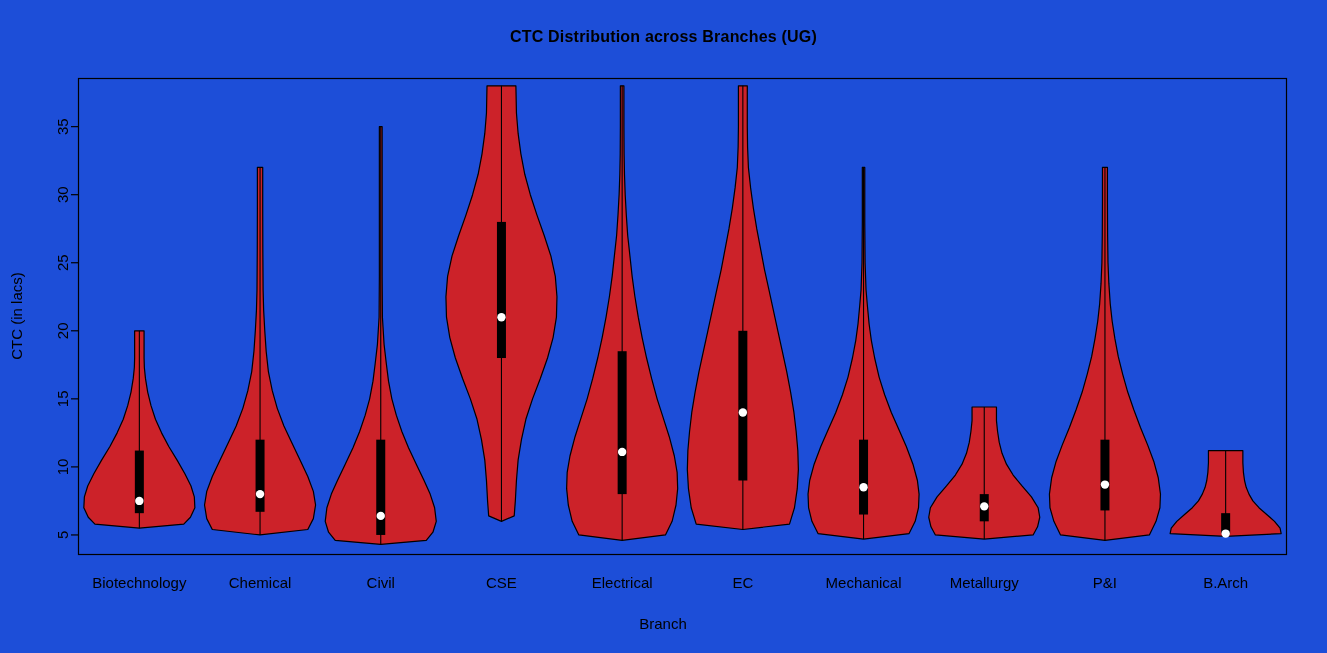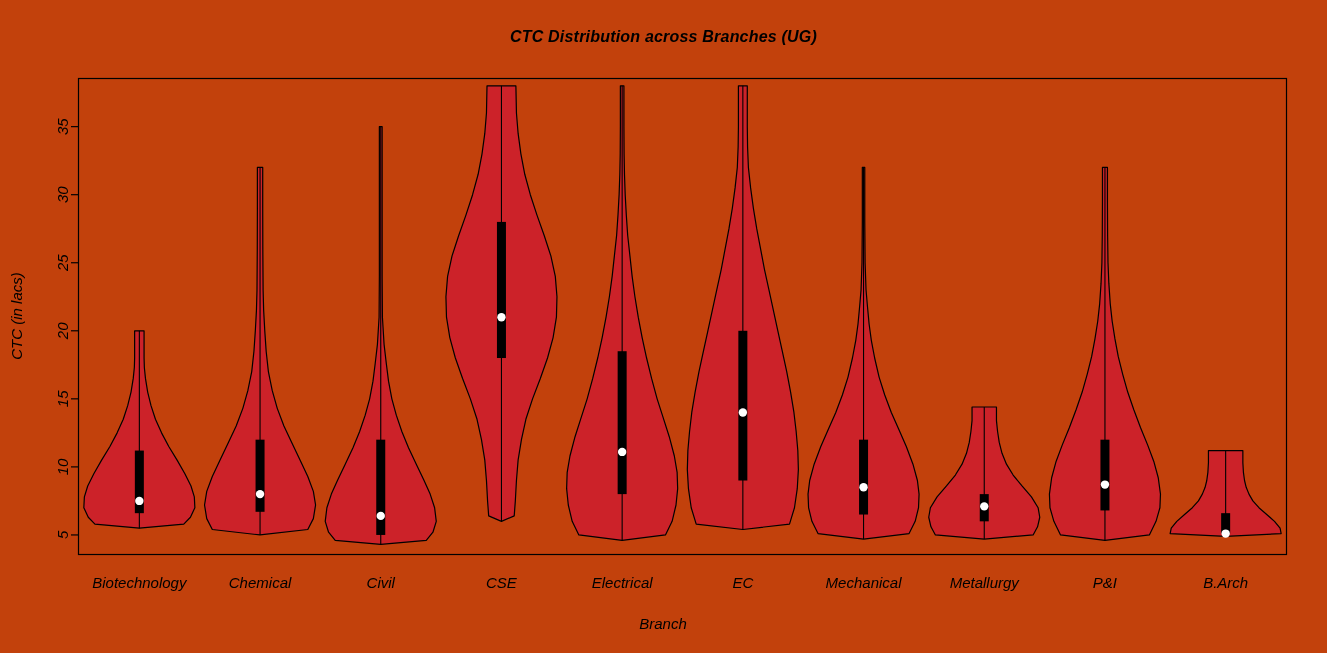--- a/index.html
+++ b/index.html
@@ -8,23 +8,22 @@
     background: #ffffff;
   }
   body {
     font-family: "Liberation Sans", sans-serif;
     color: #000000;
   }
   #chart-root {
     position: relative;
     width: 1327px;
     height: 653px;
-    background: #c2410c;
+    background: #1d4ed8;
     overflow: hidden;
-    font-style: italic;
   }
   #chart-title {
     position: absolute;
     left: 0;
     top: 28px;
     width: 1327px;
     text-align: center;
     font-size: 16px;
     font-weight: bold;
     letter-spacing: 0.2px;

